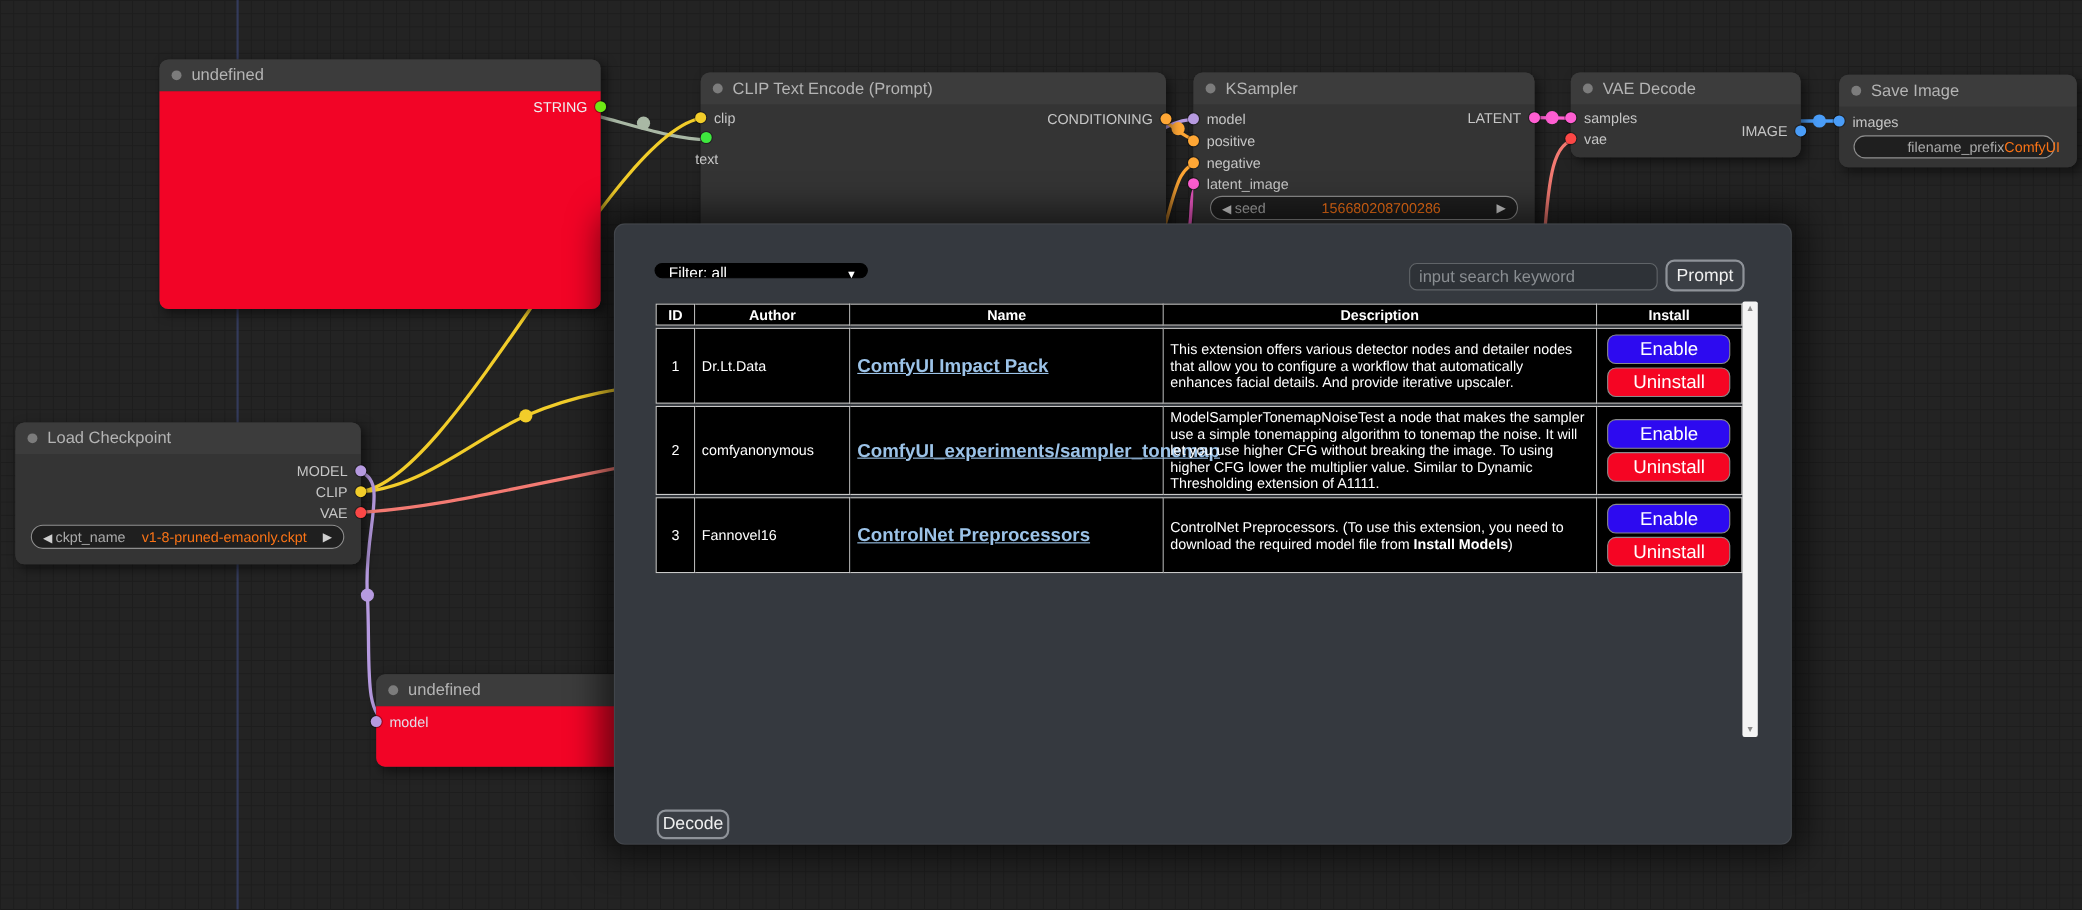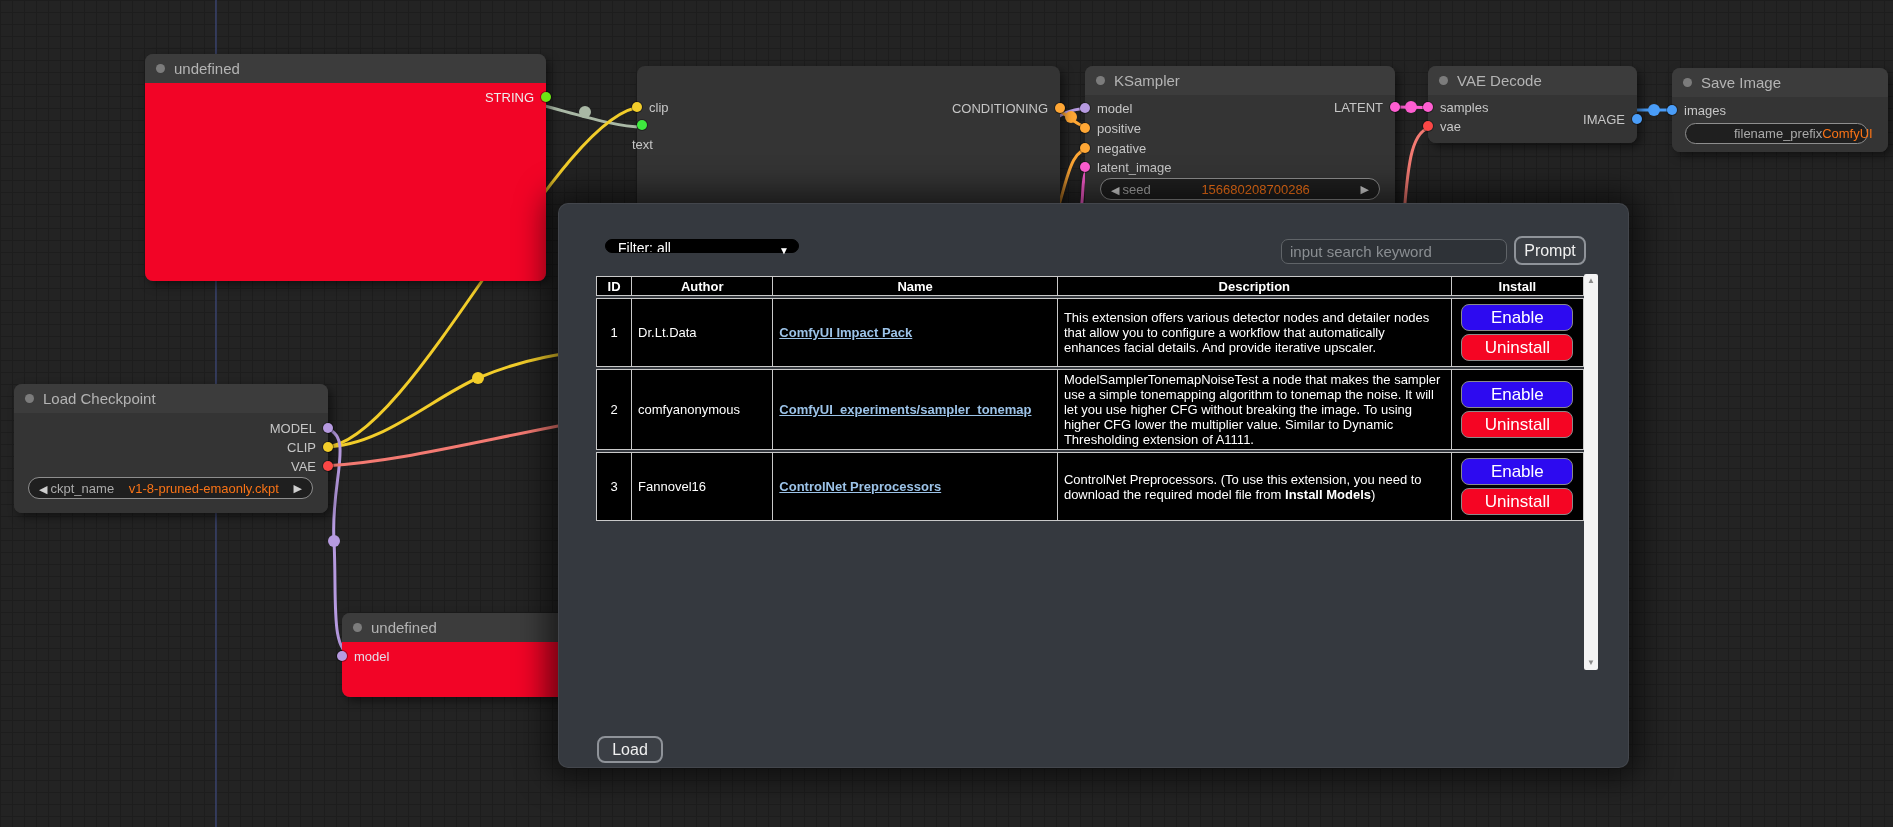--- a/index.html
+++ b/index.html
@@ -18,37 +18,37 @@
   .node-body{position:absolute;left:0;top:29px;right:0;bottom:0;background:#343434;border-radius:0 0 8px 8px;}
   .node-body.red{background:#f20426;}
   .slot{position:absolute;display:flex;align-items:center;gap:7px;height:14px;font-size:13px;color:#c6c6c6;white-space:nowrap;}
   .slot.out{flex-direction:row-reverse;}
   .sdot{width:10px;height:10px;border-radius:50%;flex:none;box-shadow:0 0 0 1px rgba(0,0,0,.35);}
   .pill{position:absolute;background:#1f1f1f;border:1px solid #8e8e8e;border-radius:12px;display:flex;align-items:center;justify-content:space-between;font-size:13px;color:#aaa;padding:0 10px;box-sizing:border-box;}
   .pill .val{color:#f97316;}
   .pill .arr{color:#cfcfcf;font-size:11px;}
   
   .modal{position:absolute;left:558px;top:203px;width:1069px;height:563px;z-index:10;background:#35393f;border-radius:10px;border:1px solid rgba(255,255,255,.07);box-shadow:0 0 30px 12px rgba(0,0,0,.55);}
-  .filter-wrap{position:absolute;left:46px;top:35px;width:194px;height:14px;}
+  .filter-wrap{position:absolute;left:36px;top:35px;width:194px;height:14px;}
   select.filter{appearance:none;-webkit-appearance:none;width:100%;height:100%;background:#000;color:#fff;border:1px solid #000;border-radius:13px;font-size:14px;padding:0 26px 0 12px;font-family:"Liberation Sans",sans-serif;}
   .filter-chevron{position:absolute;right:10px;top:6px;color:#fff;font-size:10px;pointer-events:none;}
   .search-input{position:absolute;left:722px;top:35px;width:226px;height:25px;box-sizing:border-box;background:#2e3237;border:1px solid #606468;border-radius:7px;color:#cfcfcf;font-size:15px;padding:0 8px;font-family:"Liberation Sans",sans-serif;}
   .search-input::placeholder{color:#8a8e92;}
   .btn{background:#3b3f45;border:2px solid #8f9399;border-radius:8px;color:#f0f0f0;font-size:16px;font-family:"Liberation Sans",sans-serif;display:flex;align-items:center;justify-content:center;cursor:pointer;}
   .search-btn{position:absolute;left:955px;top:32px;width:72px;height:29px;}
   .close-btn{position:absolute;left:38px;top:532px;width:66px;height:27px;}
   
   .table-zone{position:absolute;left:37px;top:70px;width:1002px;height:396px;display:flex;}
   table.ext{border-collapse:separate;border-spacing:0 2px;width:988px;align-self:flex-start;table-layout:fixed;}
   table.ext th{background:#000;color:#fff;font-size:13px;font-weight:bold;height:18px;border:1px solid #c9c9c9;border-left:none;padding:0 2px;}
   table.ext th:first-child{border-left:1px solid #c9c9c9;}
   table.ext td{background:#000;color:#fff;font-size:13px;border:1px solid #c9c9c9;border-left:none;vertical-align:middle;padding:2px 6px;}
   table.ext td:first-child{border-left:1px solid #c9c9c9;text-align:center;}
   td.desc{font-size:12.5px;line-height:15px;padding:3px 4px;}
-  td.name a{color:#9cc3e8;font-weight:bold;text-decoration:underline;font-size:13px;}
+  td.name a{color:#9cc3e8;font-weight:bold;text-decoration:underline;font-size:17px;}
   td.install{text-align:center;padding:4px 0;}
   .act-btn{display:block;width:112px;height:27px;margin:3px auto;border-radius:8px;border:1px solid #8a8a8a;color:#fff;font-size:17px;font-family:"Liberation Sans",sans-serif;cursor:pointer;line-height:24px;text-align:center;box-sizing:border-box;}
   .act-enable{background:#2d0af0;}
   .act-uninstall{background:#f50523;}
   .vscroll{width:14px;height:396px;background:#f4f4f4;border-radius:2px;display:flex;flex-direction:column;justify-content:space-between;align-items:center;margin-left:0;}
   .vscroll .varrow{color:#8a8a8a;font-size:8px;line-height:14px;}
 </style>
 </head>
 <body>
 
@@ -96,20 +96,24 @@
     </div>
     <div class="node-body red">
       <div class="slot out" style="top:7px;right:-5px;color:#eee;">
         <span class="sdot" style="background:#6ee815;"></span>
         <span>STRING</span>
       </div>
     </div>
   </div>
 
   <div class="node" style="left:637px;top:66px;width:423px;height:150px;">
+    <div class="node-title">
+      <span class="tdot"></span>
+      <span>CLIP Text Encode (Prompt)</span>
+    </div>
     <div class="node-body">
       <div class="slot" style="top:5px;left:-5px;">
         <span class="sdot" style="background:#f2cd2a;"></span>
         <span>clip</span>
       </div>
       <div class="slot" style="top:25px;left:-5px;flex-direction:column;">
         <span class="sdot" style="background:#3ee83e;"></span>
         <span>text</span>
       </div>
       <div class="slot out" style="top:6px;right:-5px;">
@@ -292,16 +296,16 @@
             </td>
           </tr>
         </tbody>
       </table>
       <div class="vscroll">
         <span class="varrow">▲</span>
         <span class="varrow">▼</span>
       </div>
     </div>
 
-    <button class="btn close-btn">Load</button>
+    <button class="btn close-btn">Decode</button>
   </div>
 
 </div>
 
 </body></html>

